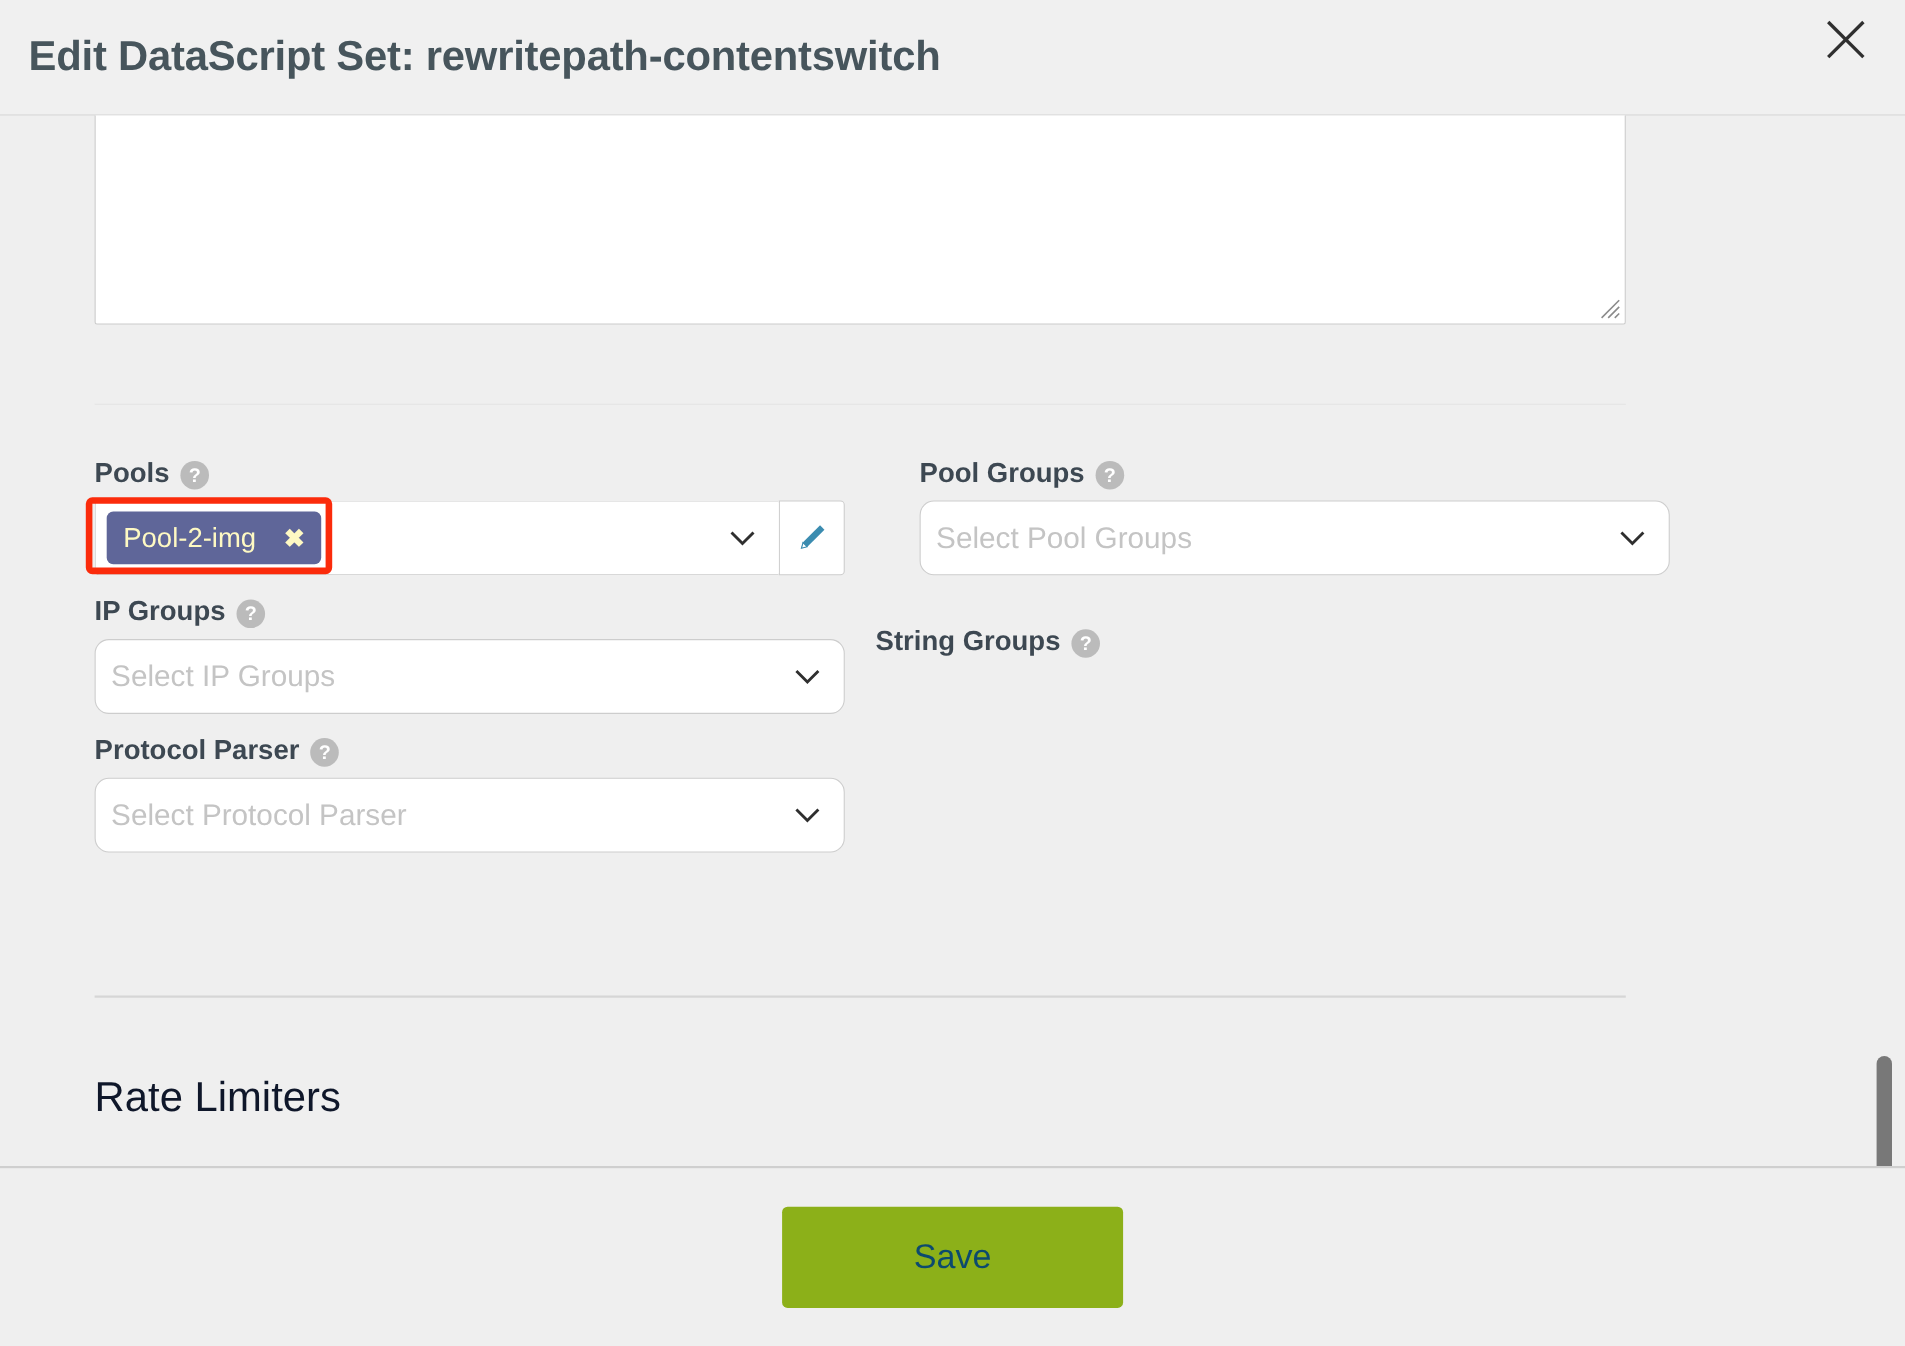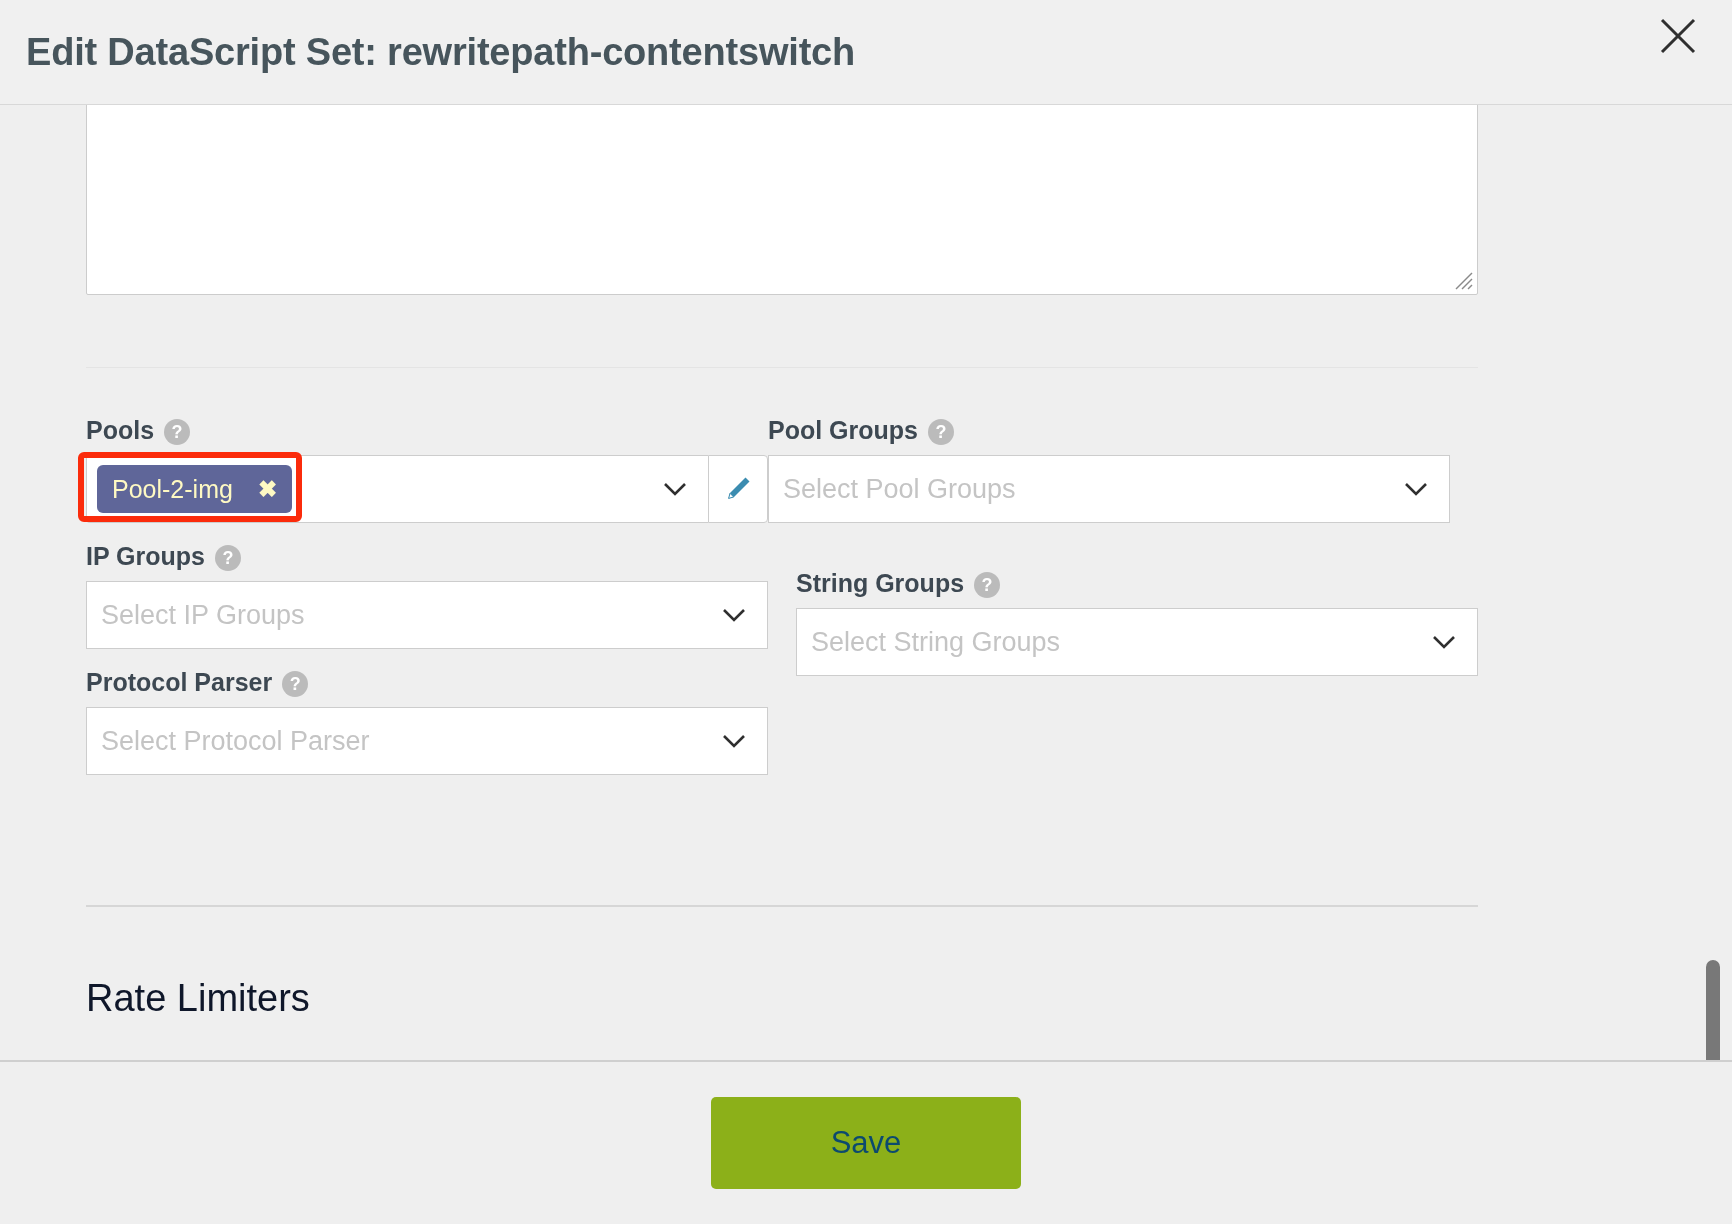--- a/index.html
+++ b/index.html
@@ -135,21 +135,21 @@
     text-align: center;
     display: inline-block;
     cursor: pointer;
     user-select: none;
   }
 
   .select-box {
     position: relative;
     background: #ffffff;
     border: 1px solid #cdcdcd;
-    border-radius: 0;
+    border-radius: 13px;
     height: 68px;
     display: flex;
     align-items: center;
     padding: 0 14px;
     cursor: pointer;
   }
   .select-placeholder {
     font-size: 27px;
     color: #c4c4c4;
     white-space: nowrap;
@@ -329,21 +329,21 @@
             <svg width="32" height="32" viewBox="0 0 32 32">
               <path d="M23.5 4.5 L27.5 8.5 L12 24 L6.5 25.5 L8 20 Z" fill="#3b8cb0"></path>
               <path d="M6.6 25.4 L8 20.3 L11.7 24 Z" fill="#ffffff" stroke="#3b8cb0" stroke-width="1"></path>
             </svg>
           </div>
         </div>
       </div>
 
       <div class="highlight-box" style="left:78px; top:347px; width:224px; height:70px;"></div>
 
-      <div class="field" style="left:768px; top:310px; width:682px;">
+      <div class="field" style="left:836px; top:310px; width:682px;">
         <div class="field-label-row">
           <span class="field-label">Pool Groups</span>
           <span class="help-icon">?</span>
         </div>
         <div class="select-box">
           <span class="select-placeholder">Select Pool Groups</span>
           <svg class="caret" viewBox="0 0 26 16">
             <polyline points="3,3 13,13 23,3" fill="none" stroke="#2f2f2f" stroke-width="2.6"></polyline>
           </svg>
         </div>
@@ -360,26 +360,20 @@
             <polyline points="3,3 13,13 23,3" fill="none" stroke="#2f2f2f" stroke-width="2.6"></polyline>
           </svg>
         </div>
       </div>
 
       <div class="field" style="left:796px; top:436px; width:682px;margin-top:27px;">
         <div class="field-label-row">
           <span class="field-label">String Groups</span>
           <span class="help-icon">?</span>
         </div>
-        <div class="select-box">
-          <span class="select-placeholder">Select String Groups</span>
-          <svg class="caret" viewBox="0 0 26 16">
-            <polyline points="3,3 13,13 23,3" fill="none" stroke="#2f2f2f" stroke-width="2.6"></polyline>
-          </svg>
-        </div>
       </div>
 
       <div class="field" style="left:86px; top:562px; width:682px;">
         <div class="field-label-row">
           <span class="field-label">Protocol Parser</span>
           <span class="help-icon">?</span>
         </div>
         <div class="select-box">
           <span class="select-placeholder">Select Protocol Parser</span>
           <svg class="caret" viewBox="0 0 26 16">

